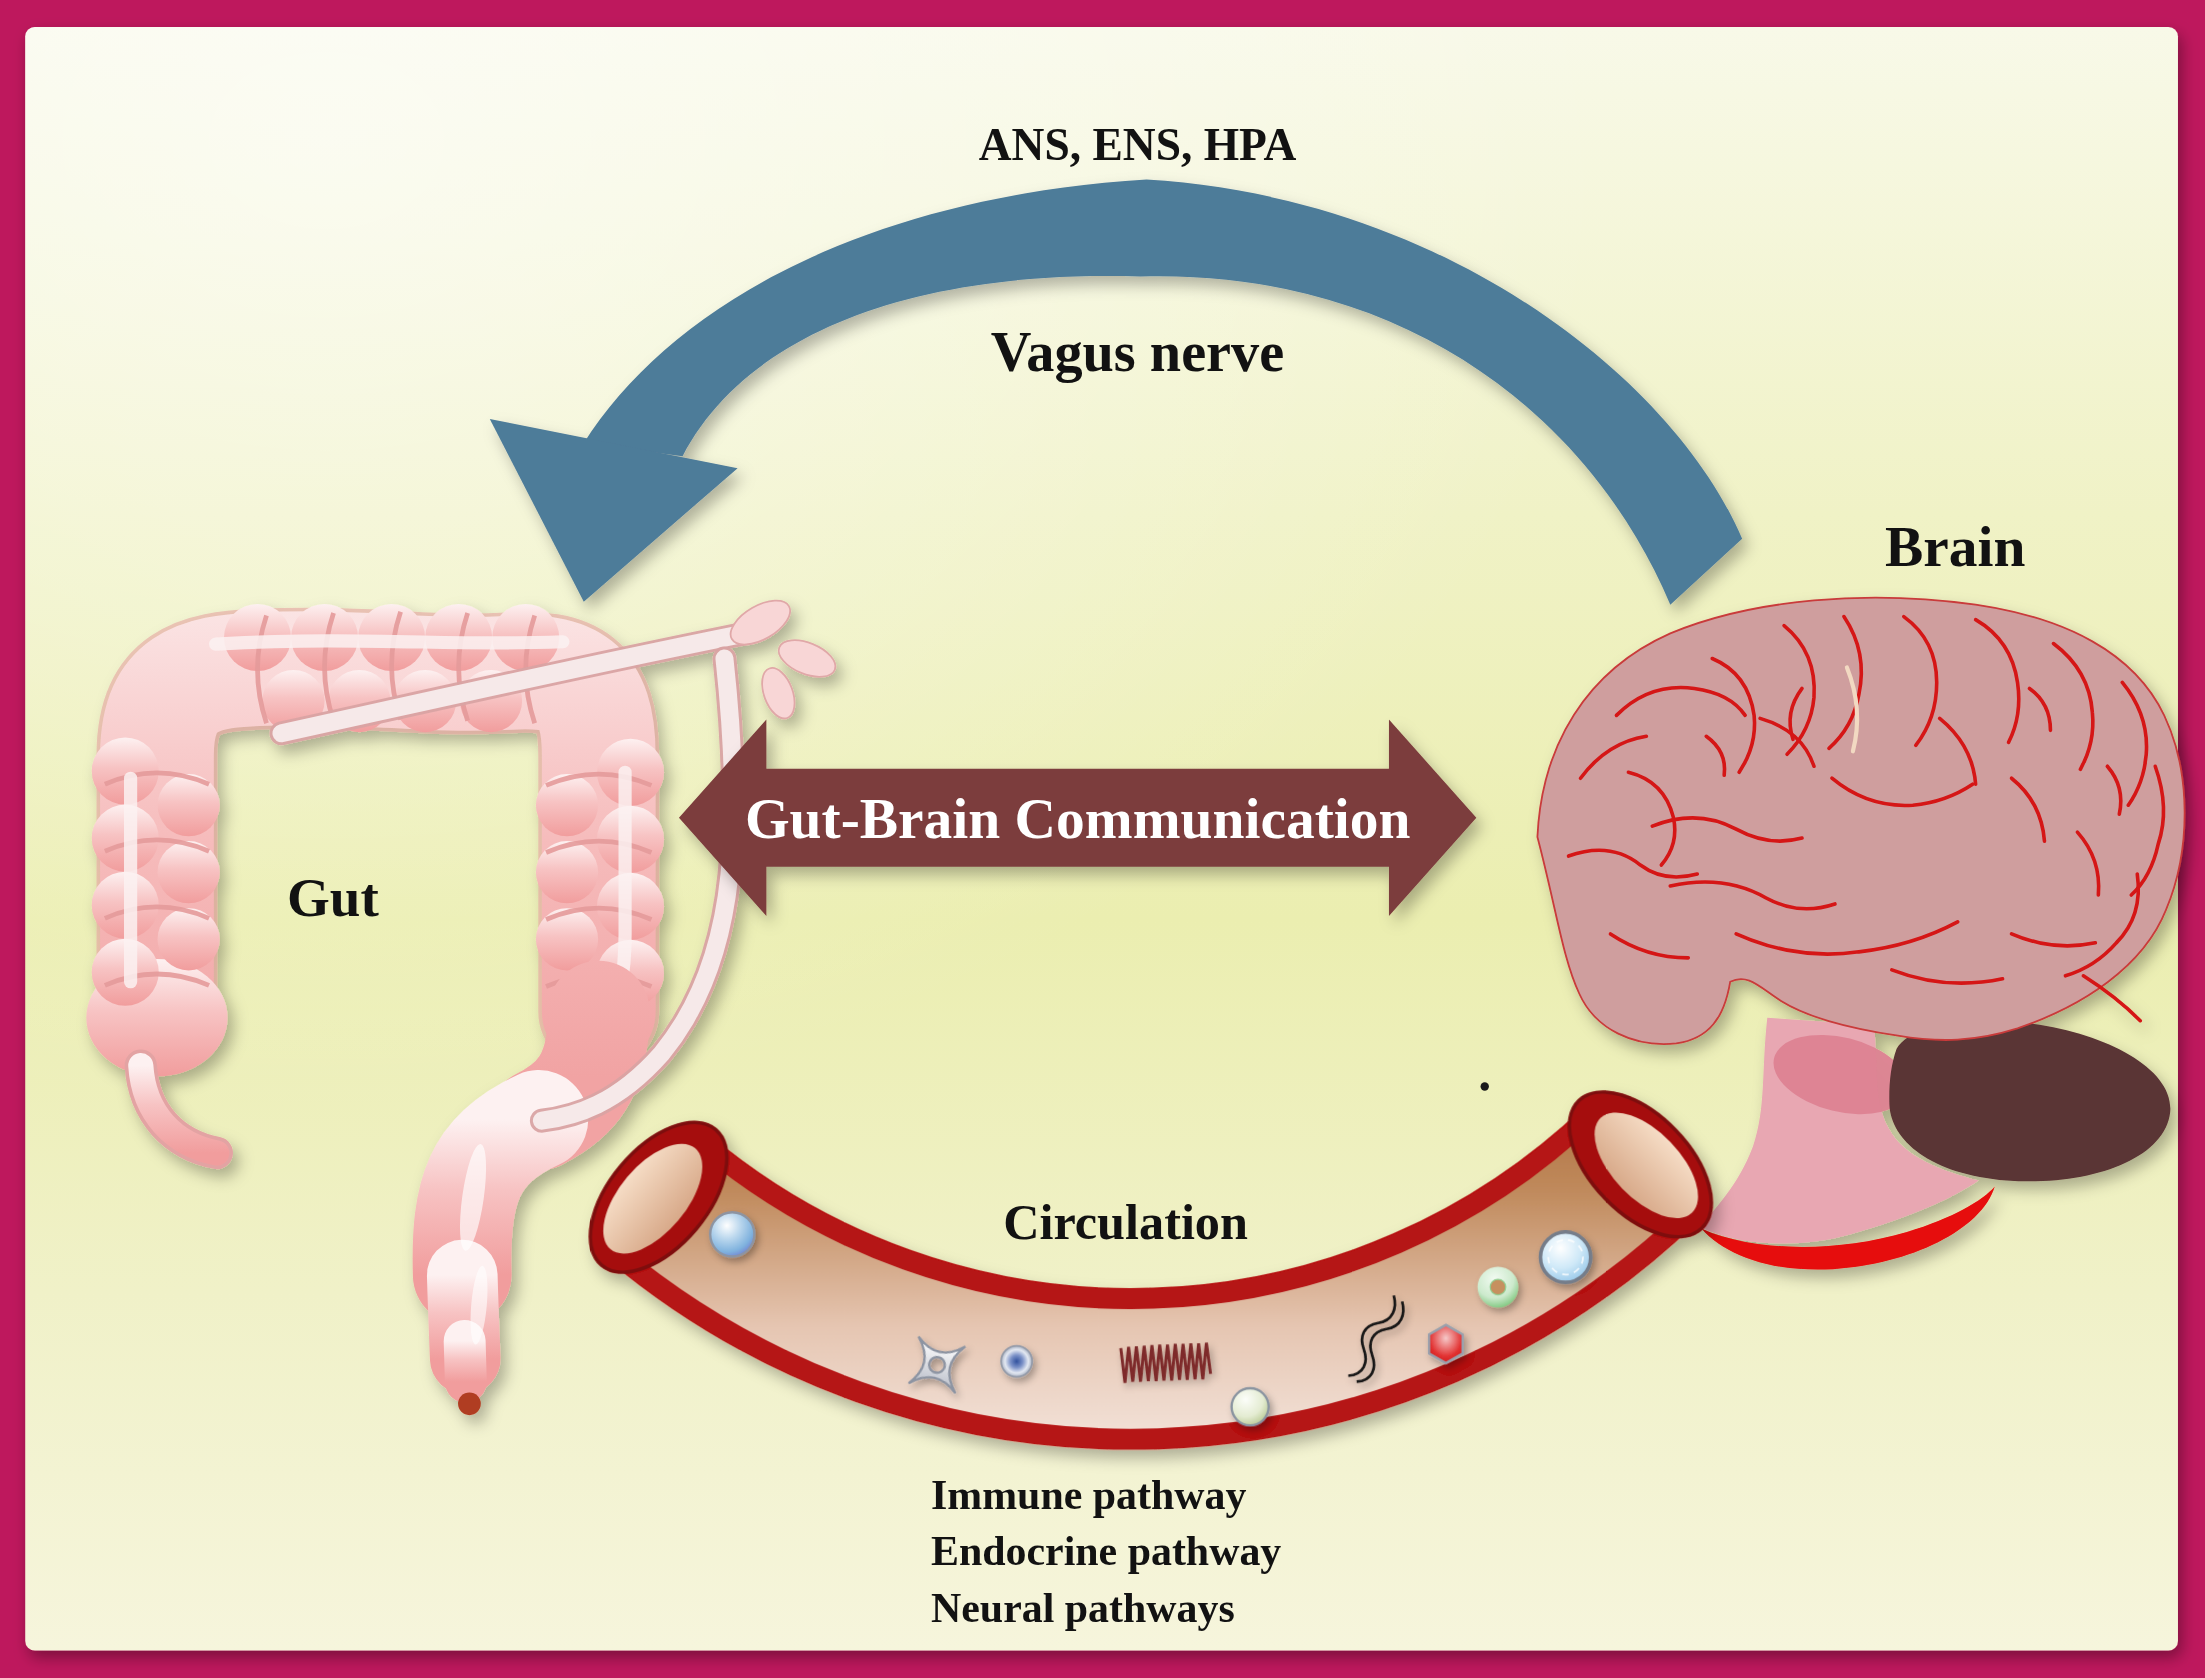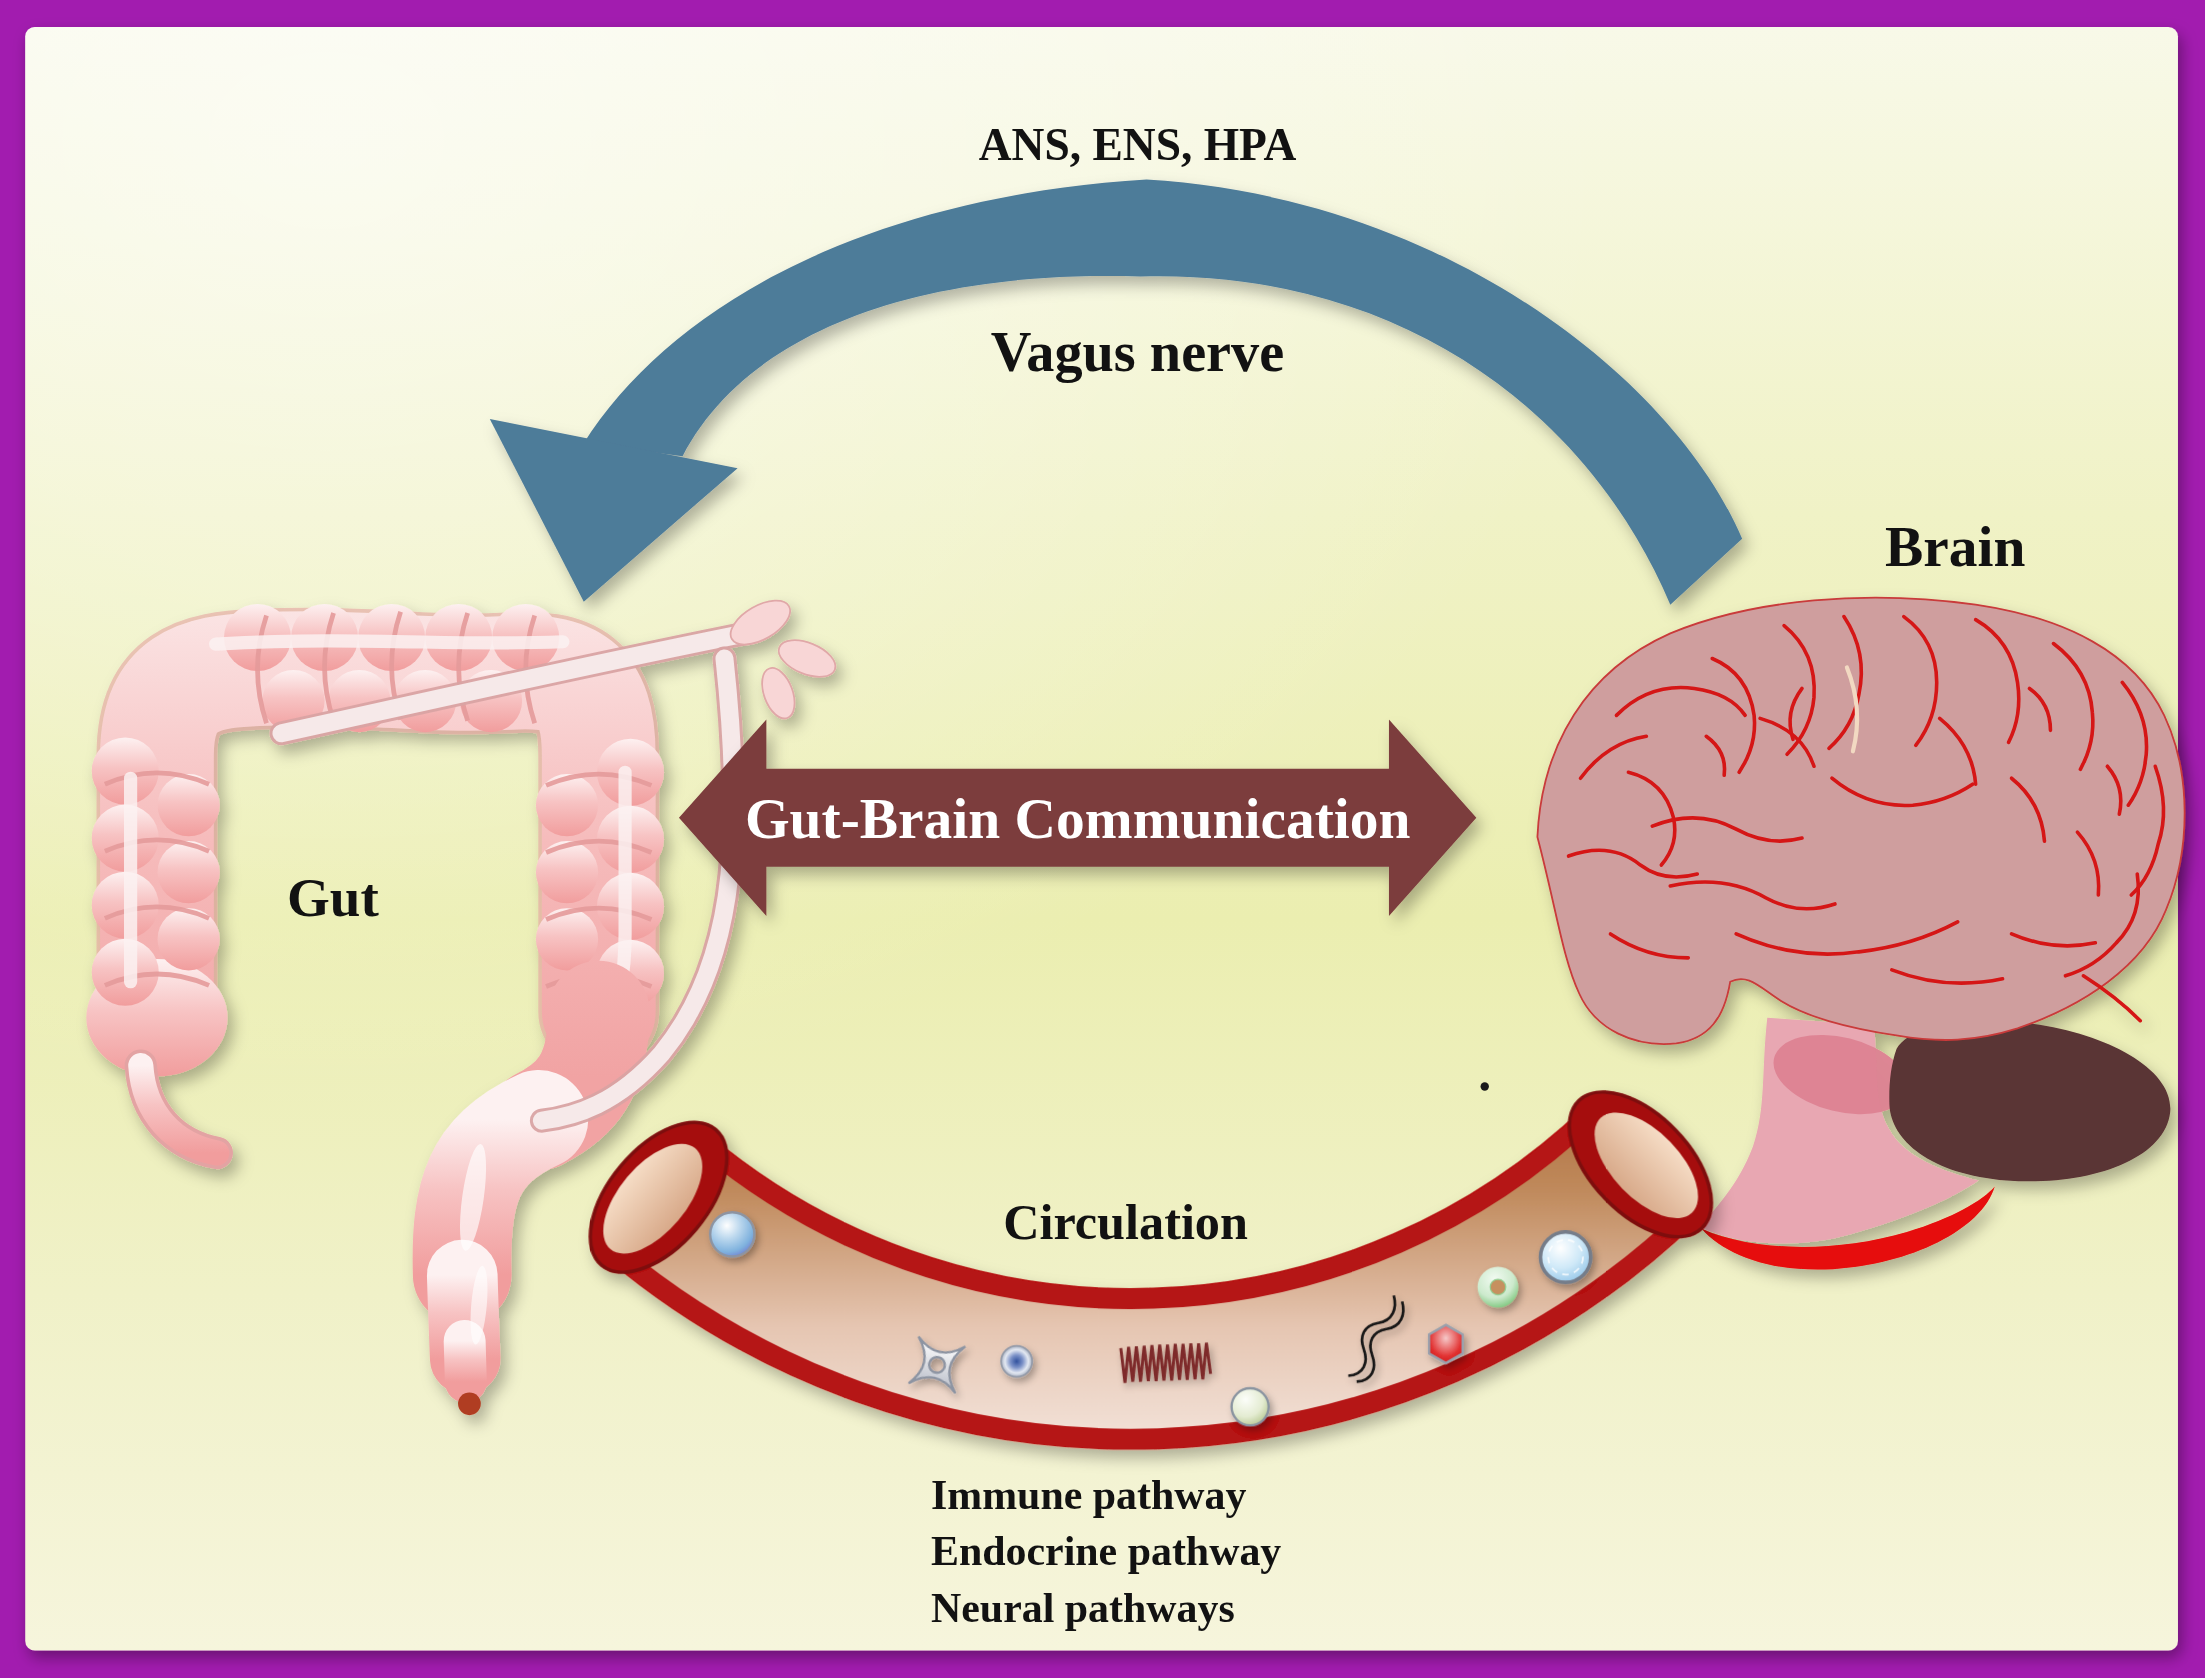--- a/index.html
+++ b/index.html
@@ -1,16 +1,16 @@
 <!DOCTYPE html>
 <html style="font-size:9.6px"><head>
 <meta charset="utf-8">
 <style>
   html,body{margin:0;padding:0;background:#ffffff;}
-  .page{position:relative;width:2205px;height:1678px;background:#a21caf;overflow:hidden;}
+  .page{position:relative;width:2205px;height:1678px;background:#be185d;overflow:hidden;}
   svg{position:absolute;left:0;top:0;}
   text{font-family:"Liberation Serif","DejaVu Serif",serif;font-weight:700;}
   .lbl{fill:#121212;}
   .lbl-white{fill:#ffffff;}
 </style>
 </head>
 <body>
 
 <div class="page">
 <svg width="2205" height="1678" viewBox="0 0 3683 2803">

